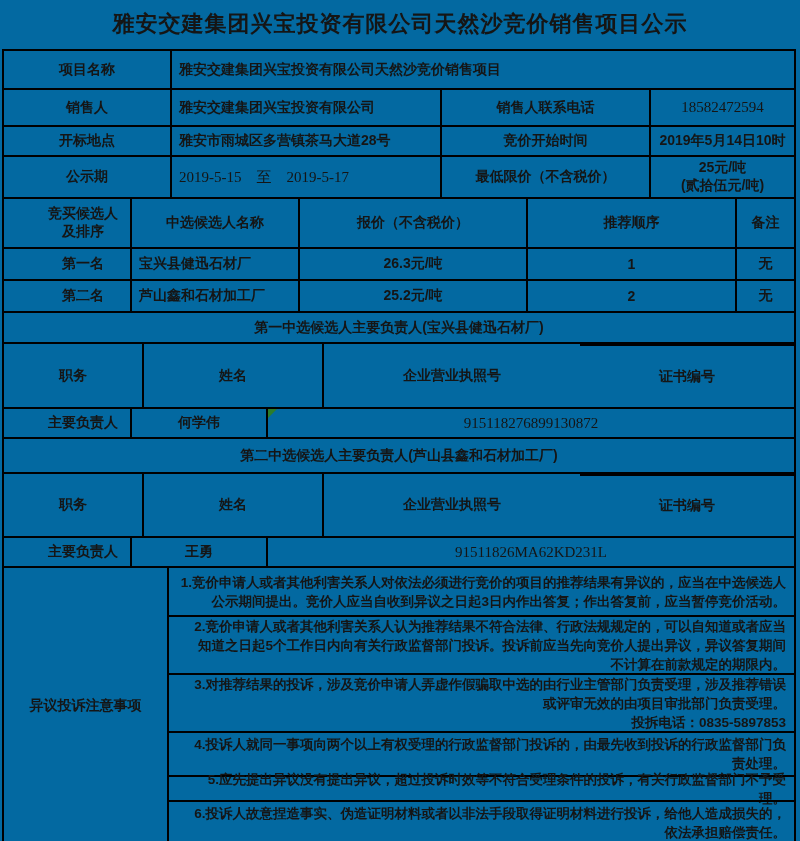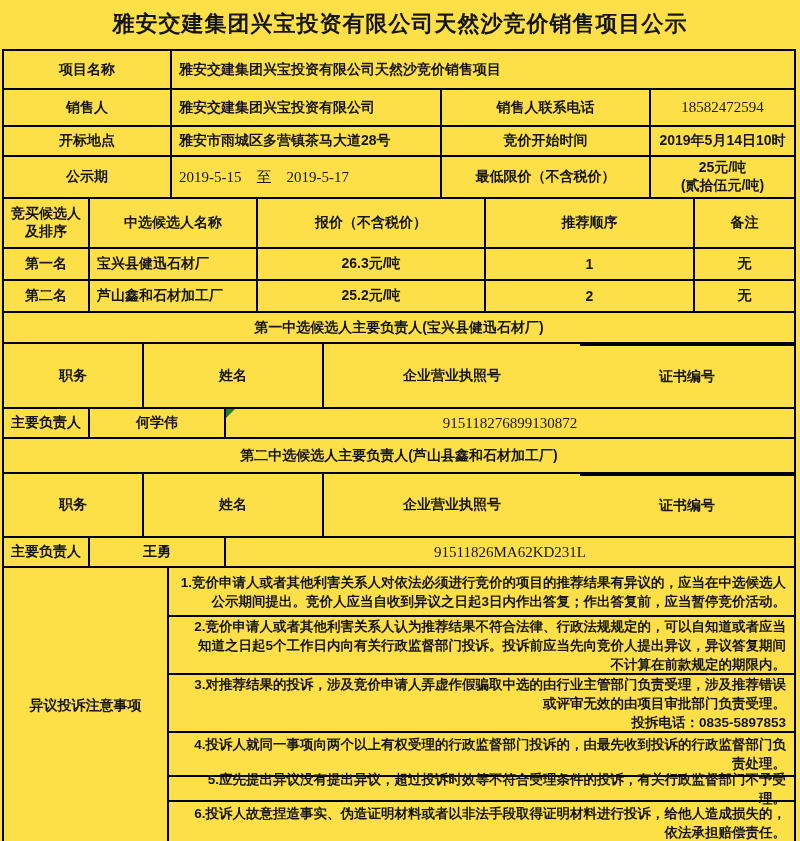--- a/index.html
+++ b/index.html
@@ -1,33 +1,33 @@
 <!DOCTYPE html>
 <html><head>
 <meta charset="utf-8">
 <style>
   html,body{margin:0;padding:0;background:#fff;}
-  .page{width:800px;height:841px;background:#fde047;position:relative;
+  .page{width:800px;height:841px;background:#0369a1;position:relative;
         font-family:"Liberation Sans",sans-serif;color:#151515;overflow:hidden;}
   .title{font-size:22px;font-weight:700;text-align:center;margin:0;
          padding:9px 0 10px 0;letter-spacing:1px;}
   .table{margin-left:2px;width:794px;border:2px solid #000;box-sizing:border-box;}
   .tr{display:flex;box-sizing:border-box;border-top:2px solid #000;align-items:stretch;}
   .tr.first{border-top:none;}
   .td{box-sizing:border-box;border-left:2px solid #000;display:flex;align-items:center;
       justify-content:center;text-align:center;font-size:14px;font-weight:700;
       overflow:hidden;padding:1px 3px;}
   .td.c1{border-left:none;}
   .td.left{justify-content:flex-start;text-align:left;padding-left:7px;}
   .td.grow{flex:1 1 auto;}
   .num{font-family:"Liberation Serif",serif;font-weight:400;font-size:15px;}
   .pre{white-space:pre-line;}
   
   .w166{width:166px;flex:none;} .w270{width:270px;flex:none;} .w189{width:209px;flex:none;}
-  .w80{width:84px;flex:none;}  .w168{width:168px;flex:none;} .w188{width:228px;flex:none;}
+  .w80{width:94px;flex:none;margin-left:32px;}  .w168{width:168px;flex:none;} .w188{width:228px;flex:none;}
   .w138{width:138px;flex:none;}.w150{width:180px;flex:none;} .w136{width:136px;flex:none;}
   .w163{width:163px;flex:none;}
   
   .splitcol{flex:1 1 auto;display:flex;flex-direction:row;border-left:2px solid #000;box-sizing:border-box;padding:0;}
   .splitcol .sub{flex:1 1 auto;display:flex;align-items:center;justify-content:center;
                  font-size:14px;font-weight:700;box-sizing:border-box;}
   .splitcol .sub + .sub{border-top:2px solid #000;}
   
   .flagcell{position:relative;}
   .flag{position:absolute;top:0;left:0;width:0;height:0;

